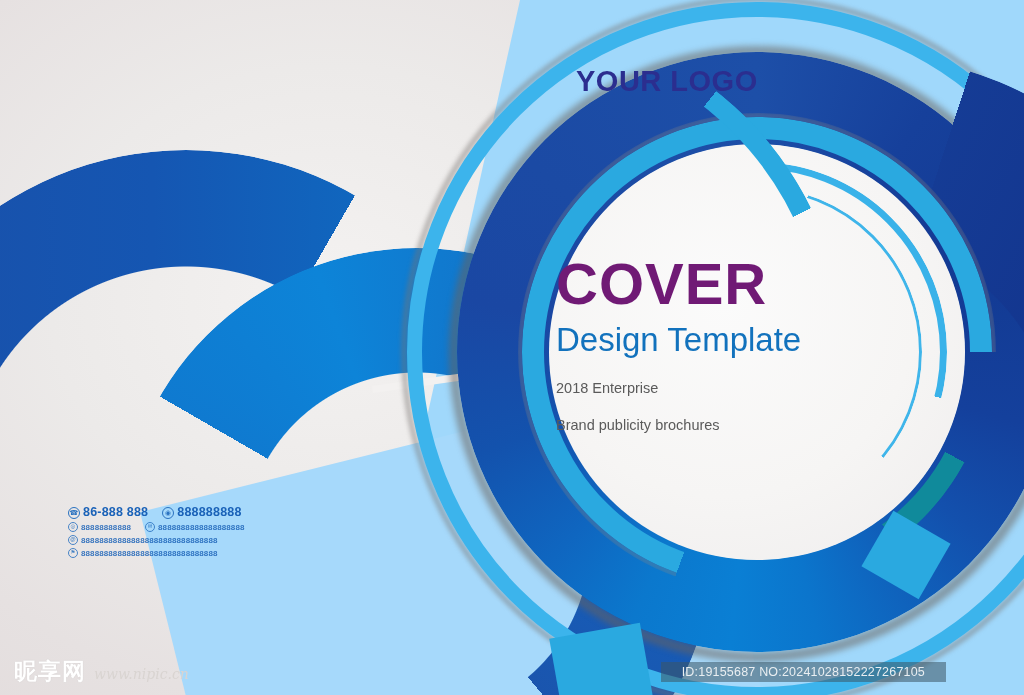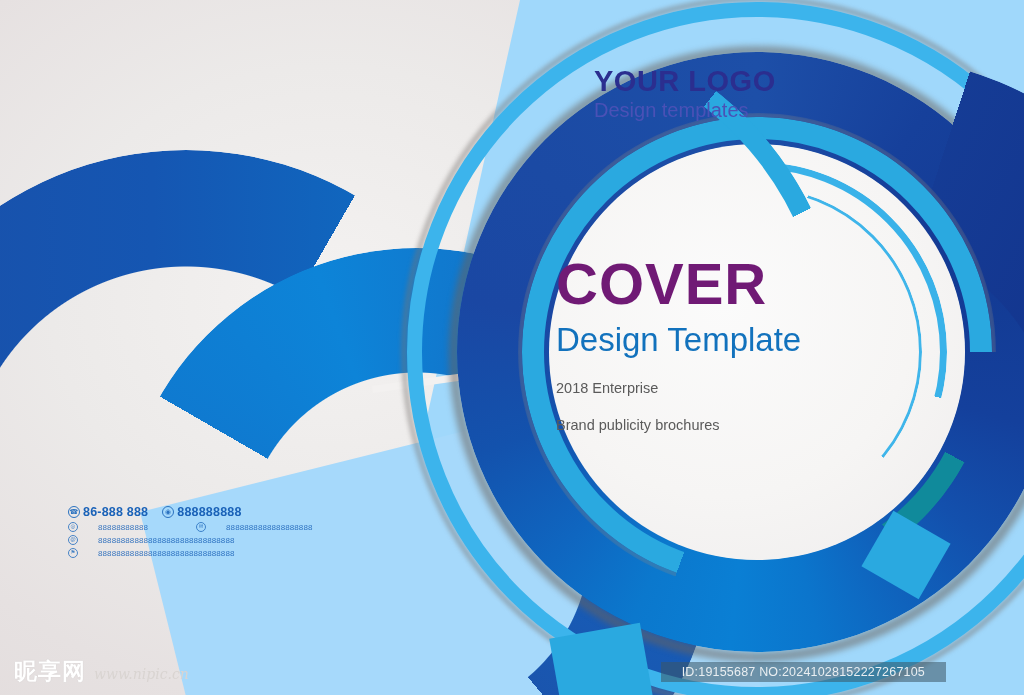--- a/index.html
+++ b/index.html
@@ -185,21 +185,21 @@
     position:absolute;left:556px;top:630px;width:92px;height:86px;
     background:#2aa9e0;transform:rotate(-10deg);
   }
   
   .sq-cyan2{
     position:absolute;left:873px;top:523px;width:66px;height:64px;
     background:#2aa9e0;transform:rotate(30deg);
   }
 
   
-  .logo-block{position:absolute;left:594px;top:66px;text-align:left;}
+  .logo-block{position:absolute;left:576px;top:66px;text-align:left;}
   .logo-main{
     font-size:29px;font-weight:bold;letter-spacing:.5px;color:#2b2e8f;
     line-height:1.05;white-space:nowrap;
   }
   .logo-sub{
     font-size:20px;color:#4a51b6;line-height:1.35;margin-top:1px;white-space:nowrap;
   }
 
   .cover-block{position:absolute;left:556px;top:255px;}
   .cover-title{
@@ -207,23 +207,23 @@
   }
   .cover-sub{
     font-size:33px;color:#1272bd;line-height:1.25;margin-top:6px;
   }
   .cover-line{
     font-size:14.5px;color:#5a5a5a;line-height:1.95;margin-top:14px;
   }
 
   
   .contact{position:absolute;left:68px;top:505px;color:#1a62b8;}
-  .c-row{display:flex;align-items:center;white-space:nowrap;}
+  .c-row{display:flex;align-items:flex-end;white-space:nowrap;}
   .c-row.r1{font-size:12.5px;font-weight:bold;letter-spacing:.2px;}
-  .c-row.r2,.c-row.r3,.c-row.r4{font-size:8px;font-weight:normal;letter-spacing:.1px;opacity:.85;margin-top:3px;gap:17px;}
+  .c-row.r2,.c-row.r3,.c-row.r4{font-size:8px;font-weight:bold;letter-spacing:.1px;opacity:.85;margin-top:3px;}
   .c-ico{
     display:inline-block;border:1.2px solid #2a72c0;border-radius:50%;
     color:#2a72c0;text-align:center;margin-right:3px;flex:none;
   }
   .r1 .c-ico{width:10px;height:10px;line-height:9px;font-size:7px;}
   .r2 .c-ico,.r3 .c-ico,.r4 .c-ico{width:8px;height:8px;line-height:7px;font-size:5.5px;}
   .c-gap{display:inline-block;width:14px;}
 
   
   .footer{
@@ -273,21 +273,20 @@
   <div class="ring r-teal"></div>
   <div class="ring r-hair2"></div>
   <div class="ring r-hair"></div>
 
   <div class="arc-top"></div>
   <div class="sq-cyan"></div>
   <div class="sq-cyan2"></div>
 
   <div class="logo-block">
     <div class="logo-main">YOUR LOGO</div>
-    <div class="logo-sub">Design templates</div>
   </div>
 
   <div class="cover-block">
     <div class="cover-title">COVER</div>
     <div class="cover-sub">Design Template</div>
     <div class="cover-line">2018 Enterprise</div>
     <div class="cover-line" style="margin-top:8px">Brand publicity brochures</div>
   </div>
 
   <div class="contact" id="contact-host">

